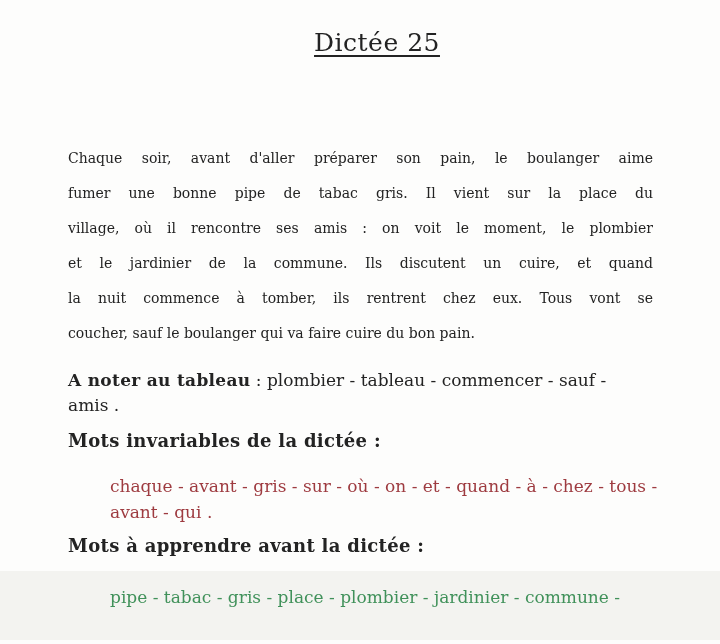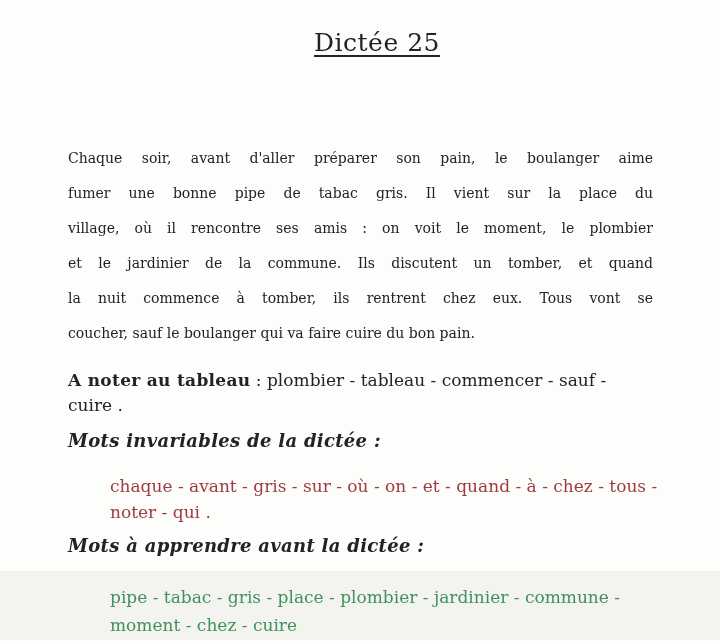--- a/index.html
+++ b/index.html
@@ -72,21 +72,20 @@
     margin-top: 48px;
   }
   .section-heading {
     position: absolute;
     left: 68px;
     width: 600px;
     font-size: 18px;
     font-weight: bold;
     letter-spacing: 0.3px;
     white-space: nowrap;
-    font-style: italic;
   }
   .heading-invariables { top: 430px; }
   .heading-learn { top: 535px; }
   .word-list {
     position: absolute;
     left: 68px;
     width: 610px;
     font-size: 17px;
     white-space: nowrap;
     margin-left: 42px;
@@ -109,37 +108,36 @@
 <div class="page">
 
   <div class="shade-band"></div>
 
   <h1 class="doc-title" style="margin:17px; font-weight:normal;">Dictée 25</h1>
 
   <div class="dictation">
     <div class="jline">Chaque soir, avant d'aller préparer son pain, le boulanger aime</div>
     <div class="jline">fumer une bonne pipe de tabac gris. Il vient sur la place du</div>
     <div class="jline">village, où il rencontre ses amis : on voit le moment, le plombier</div>
-    <div class="jline">et le jardinier de la commune. Ils discutent un tomber, et quand</div>
+    <div class="jline">et le jardinier de la commune. Ils discutent un cuire, et quand</div>
     <div class="jline">la nuit commence à tomber, ils rentrent chez eux. Tous vont se</div>
     <div class="jline last">coucher, sauf le boulanger qui va faire cuire du bon pain.</div>
   </div>
 
   <div class="note">
     <div><span class="bold-label">A noter au tableau</span><span> : plombier - tableau - commencer - sauf -</span></div>
-    <div>cuire .</div>
+    <div>amis .</div>
   </div>
 
   <div class="section-heading heading-invariables">Mots invariables de la dictée :</div>
 
   <div class="word-list list-invariables">
     <div>chaque - avant - gris - sur - où - on - et - quand - à - chez - tous -</div>
-    <div>noter - qui .</div>
+    <div>avant - qui .</div>
   </div>
 
   <div class="section-heading heading-learn">Mots à apprendre avant la dictée :</div>
 
   <div class="word-list list-learn">
     <div>pipe - tabac - gris - place - plombier - jardinier - commune -</div>
-    <div>moment - chez - cuire</div>
   </div>
 
 </div>
 
 </body></html>

